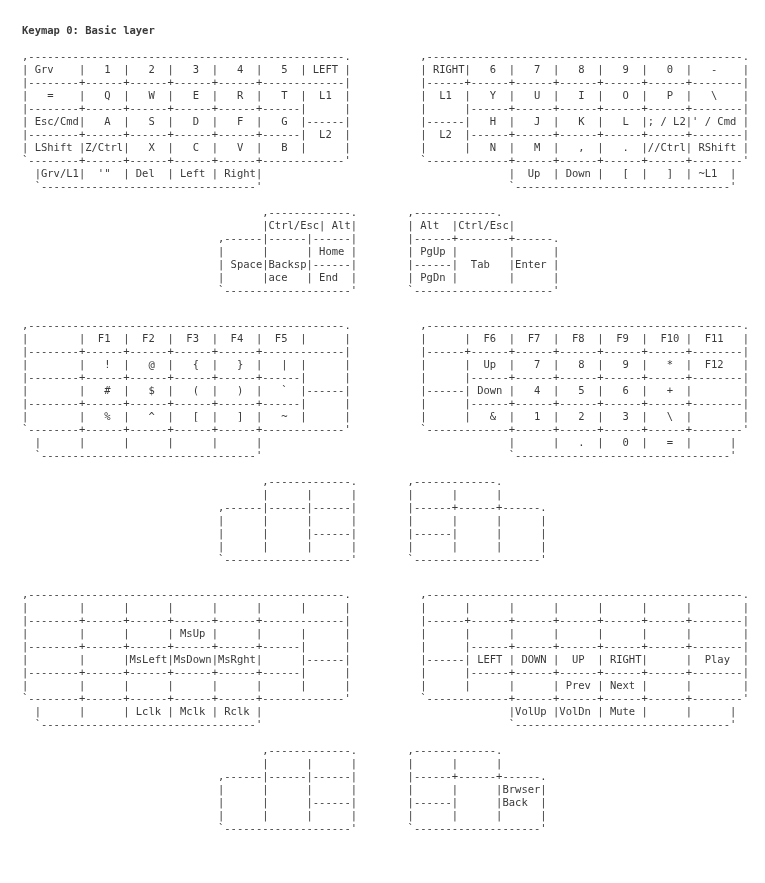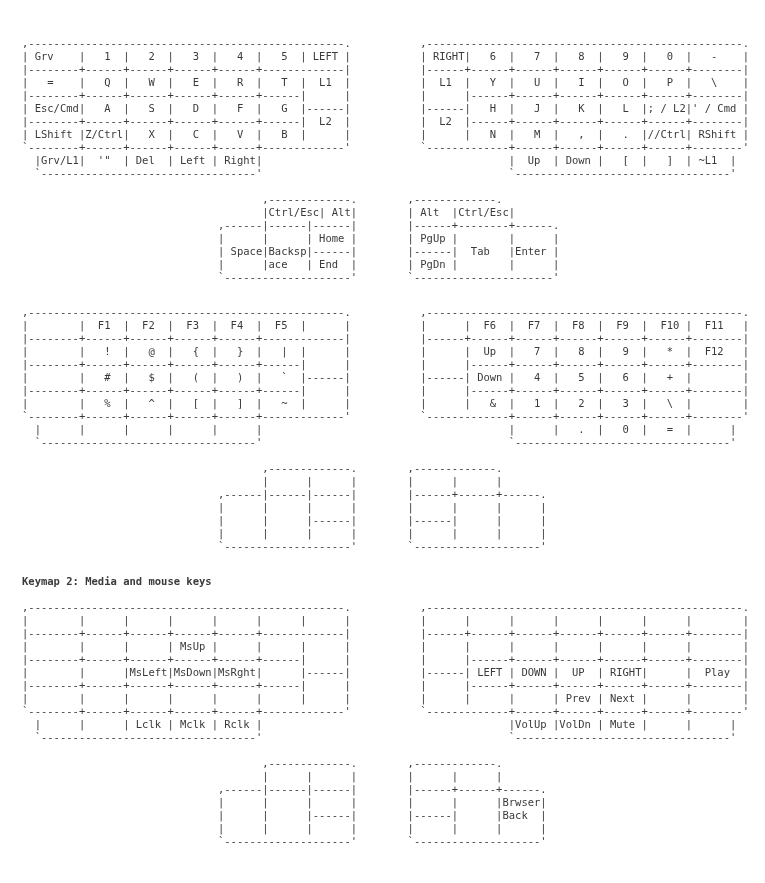--- a/index.html
+++ b/index.html
@@ -32,20 +32,21 @@
   .km-art {
     margin: 13px 0 0 0;
   }
 </style>
 </head>
 <body style="background: rgb(255, 255, 255); color: rgb(58, 58, 58);">
 
 <main class="doc">
 
   <section class="keymap-section">
+    <div class="km-title">Keymap 0: Basic layer</div>
     <pre class="km-art">,--------------------------------------------------.           ,--------------------------------------------------.
 | Grv    |   1  |   2  |   3  |   4  |   5  | LEFT |           | RIGHT|   6  |   7  |   8  |   9  |   0  |   -    |
 |--------+------+------+------+------+-------------|           |------+------+------+------+------+------+--------|
 |   =    |   Q  |   W  |   E  |   R  |   T  |  L1  |           |  L1  |   Y  |   U  |   I  |   O  |   P  |   \    |
 |--------+------+------+------+------+------|      |           |      |------+------+------+------+------+--------|
 | Esc/Cmd|   A  |   S  |   D  |   F  |   G  |------|           |------|   H  |   J  |   K  |   L  |; / L2|' / Cmd |
 |--------+------+------+------+------+------|  L2  |           |  L2  |------+------+------+------+------+--------|
 | LShift |Z/Ctrl|   X  |   C  |   V  |   B  |      |           |      |   N  |   M  |   ,  |   .  |//Ctrl| RShift |
 `--------+------+------+------+------+-------------'           `-------------+------+------+------+------+--------'
   |Grv/L1|  '"  | Del  | Left | Right|                                       |  Up  | Down |   [  |   ]  | ~L1  |
@@ -76,21 +77,20 @@
                                       ,-------------.        ,-------------.
                                       |      |      |        |      |      |
                                ,------|------|------|        |------+------+------.
                                |      |      |      |        |      |      |      |
                                |      |      |------|        |------|      |      |
                                |      |      |      |        |      |      |      |
                                `--------------------'        `--------------------'</pre>
   </section>
 
   <section class="keymap-section">
-    <div class="km-title">Keymap 2: Media and mouse keys</div>
     <pre class="km-art">,--------------------------------------------------.           ,--------------------------------------------------.
 |        |      |      |      |      |      |      |           |      |      |      |      |      |      |        |
 |--------+------+------+------+------+-------------|           |------+------+------+------+------+------+--------|
 |        |      |      | MsUp |      |      |      |           |      |      |      |      |      |      |        |
 |--------+------+------+------+------+------|      |           |      |------+------+------+------+------+--------|
 |        |      |MsLeft|MsDown|MsRght|      |------|           |------| LEFT | DOWN |  UP  | RIGHT|      |  Play  |
 |--------+------+------+------+------+------|      |           |      |------+------+------+------+------+--------|
 |        |      |      |      |      |      |      |           |      |      |      | Prev | Next |      |        |
 `--------+------+------+------+------+-------------'           `-------------+------+------+------+------+--------'
   |      |      | Lclk | Mclk | Rclk |                                       |VolUp |VolDn | Mute |      |      |

